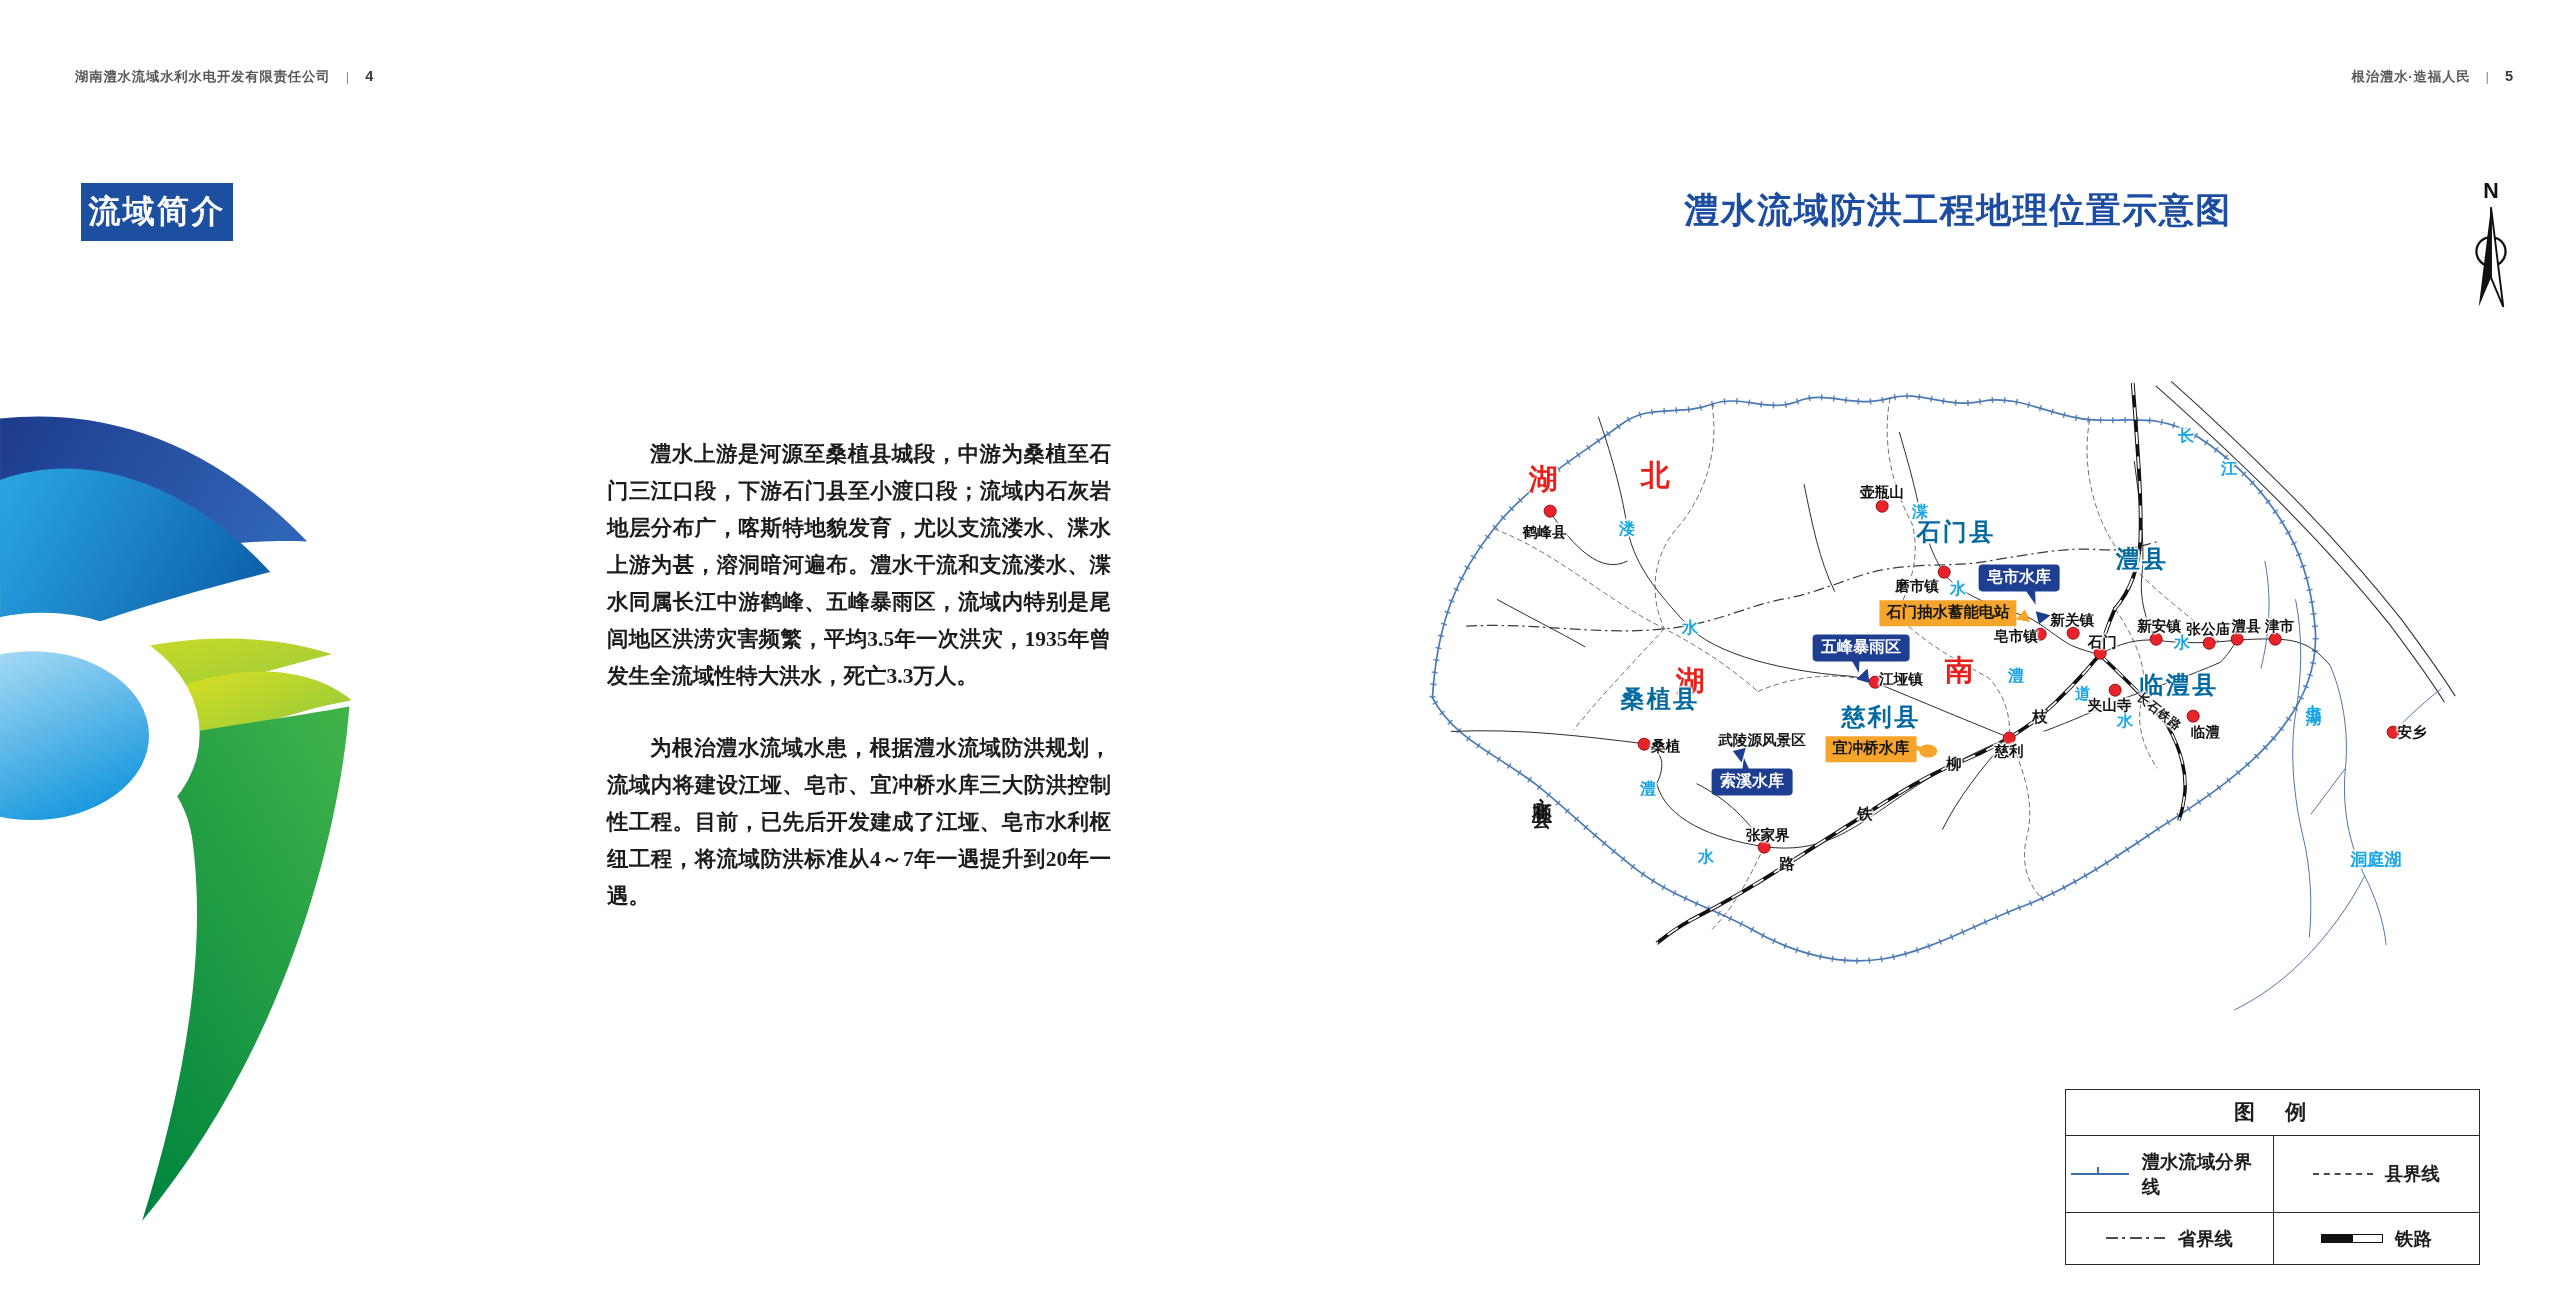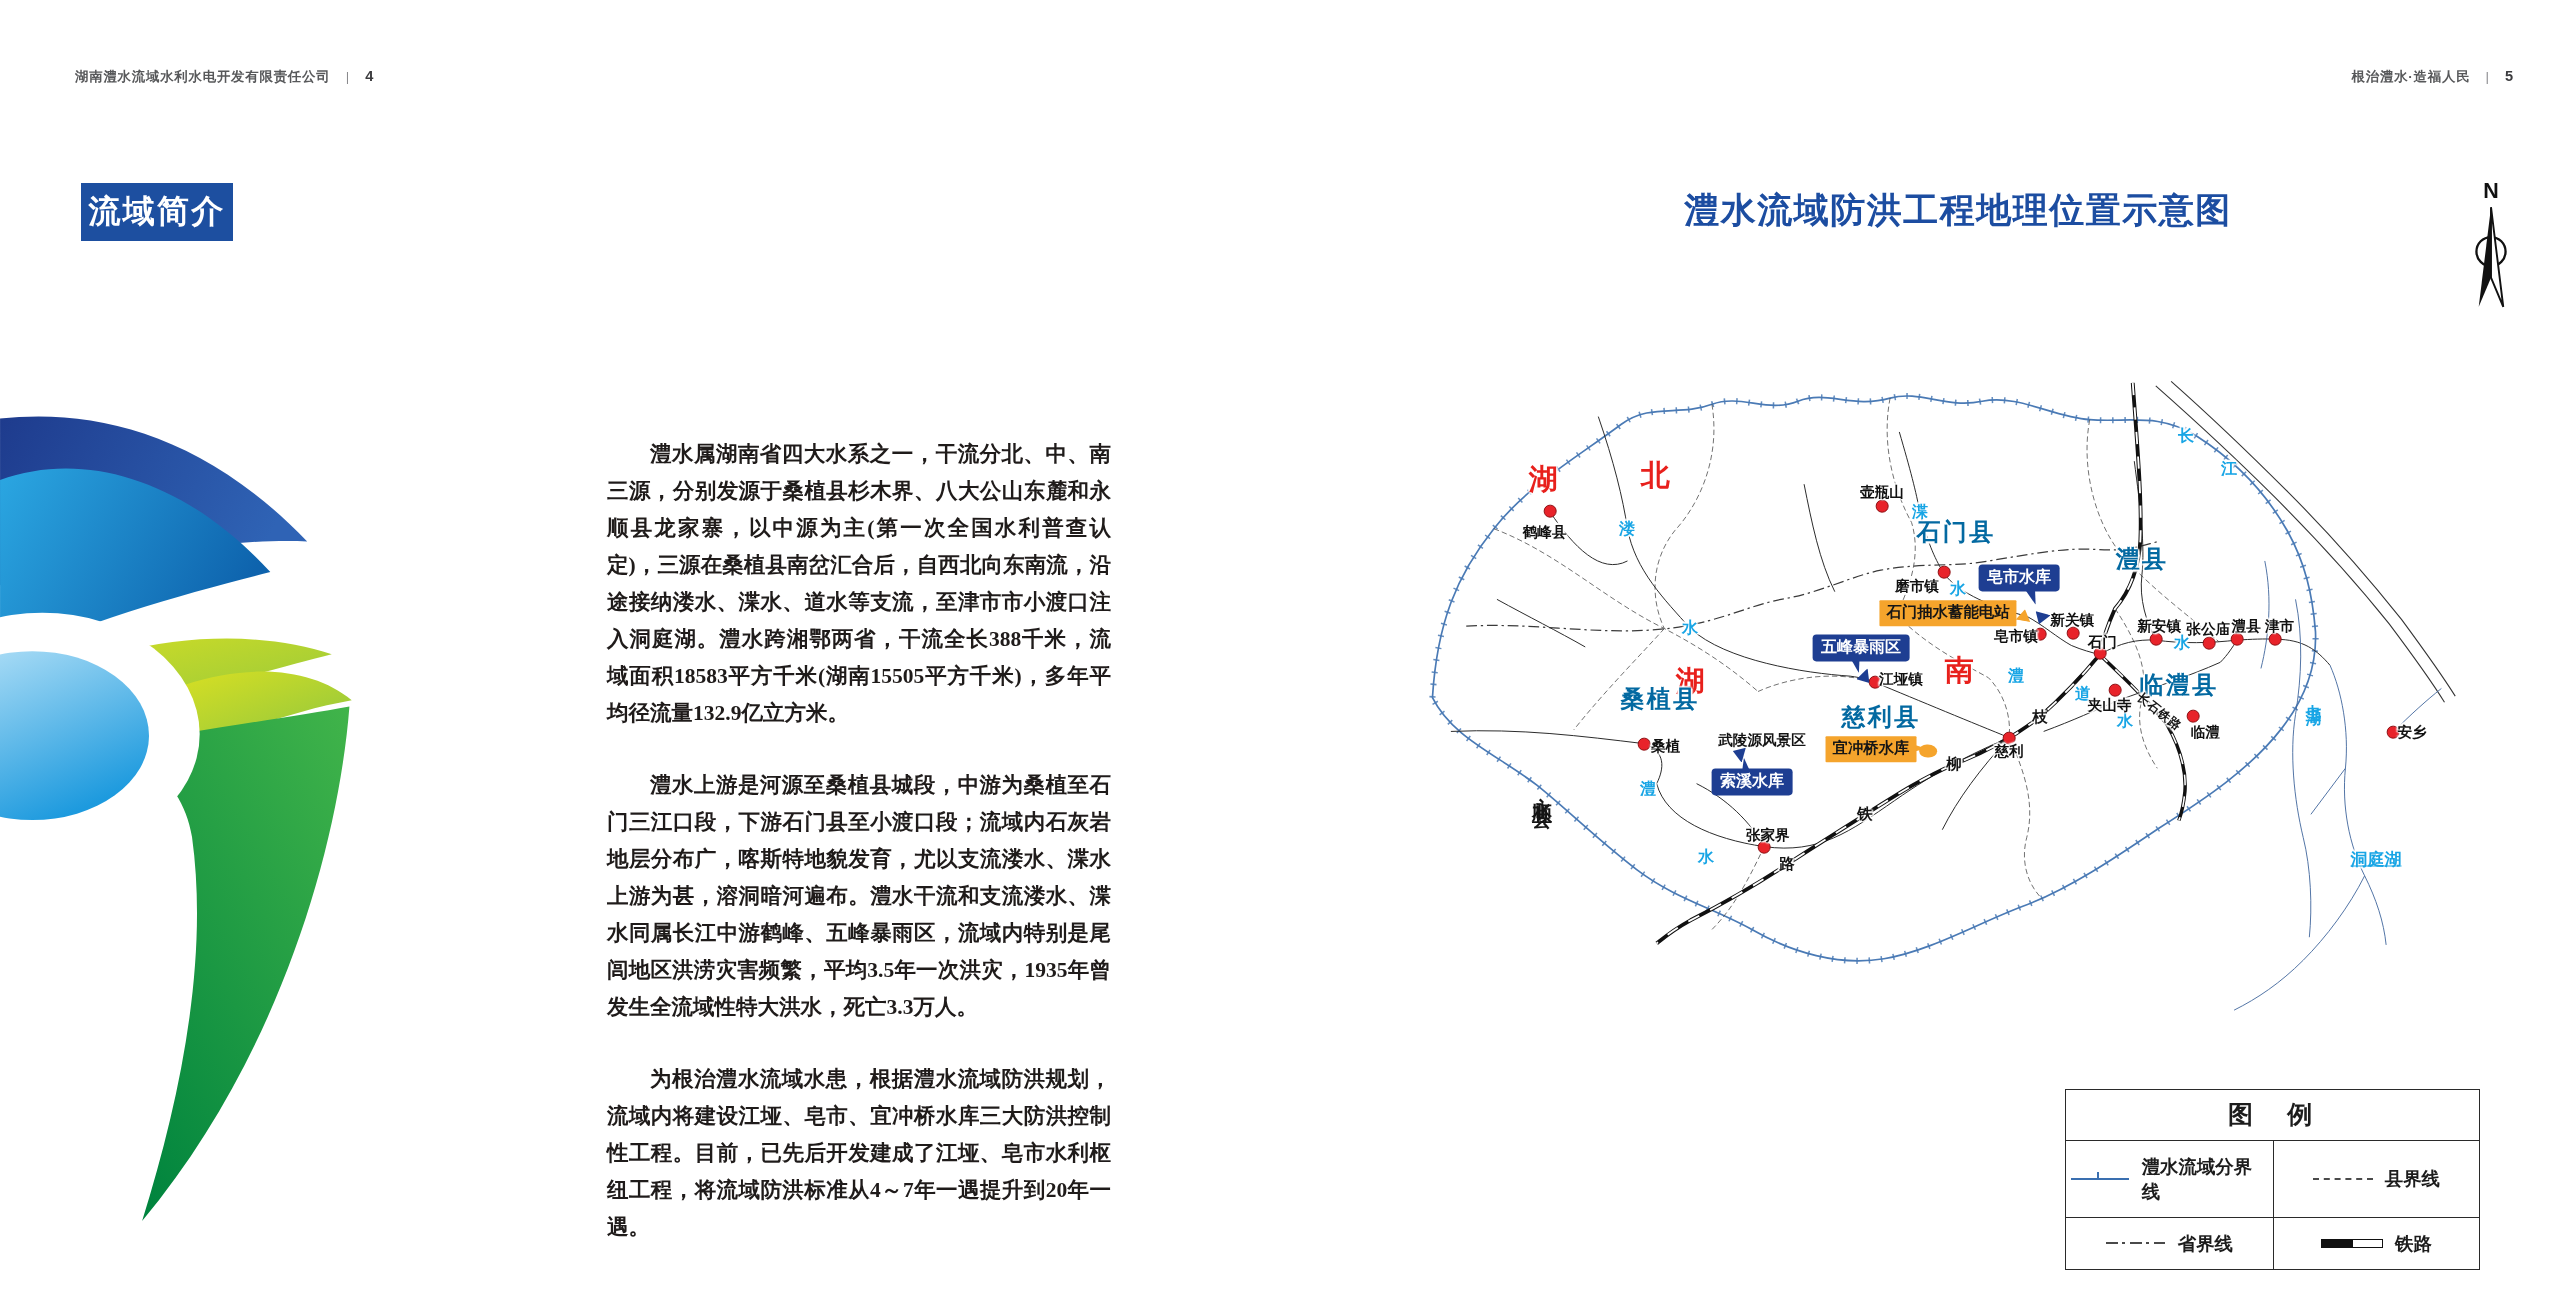--- a/index.html
+++ b/index.html
@@ -45,21 +45,21 @@
   .callout{position:absolute;transform:translate(-50%,-50%);white-space:nowrap;font-weight:bold;z-index:5;}
   .callout.style-blue{background:#1e3e92;color:#fff;font-size:16px;padding:3.1px 8.4px;border-radius:3.8px;}
   .callout.style-orange{background:#f5a42c;color:#161616;font-size:15.4px;padding:2.3px 7px;border-radius:1px;}
   .marker{position:absolute;transform:translate(-50%,-50%);background:var(--c,#1e3e92);z-index:4;}
   .marker.type-wedge{width:15.4px;height:13px;clip-path:polygon(0 20%,100% 0,55% 100%);}
   .marker.type-tri{width:14.6px;height:11.5px;clip-path:polygon(50% 0,100% 100%,0 100%);}
   .marker.type-tail{width:10.7px;height:18.4px;clip-path:polygon(0 0,100% 0,45% 100%);}
   .marker.type-blob{width:17.7px;height:13px;border-radius:45% 55% 50% 50%;}
   
   .legend{position:absolute;left:2065px;top:1089px;width:413px;border:1.5px solid #2a2a2a;background:#fff;}
-  .legend-title{border-bottom:1.5px solid #2a2a2a;text-align:center;font-size:25px;font-weight:bold;
+  .legend-title{border-bottom:1.5px solid #2a2a2a;text-align:center;font-size:21px;font-weight:bold;
       color:#1c1c1c;padding:8.4px 0;letter-spacing:4.6px;}
   .legend-grid{display:grid;grid-template-columns:1fr 1fr;}
   .legend-cell{display:flex;align-items:center;justify-content:center;padding:13px 4.6px;}
   .legend-grid div.legend-cell:nth-of-type(even){border-left:1.5px solid #2a2a2a;}
   .legend-grid div.legend-cell:nth-of-type(n+3){border-top:1.5px solid #2a2a2a;}
   .legend-cell .lab{font-size:18.4px;font-weight:bold;color:#1c1c1c;}
   .sym{display:inline-block;width:60px;margin-right:12.3px;position:relative;}
   .sym.sym-basin{height:0;border-top:2.3px solid #3a6fb0;}
   .sym.sym-basin::after{content:"";position:absolute;left:26px;top:-7.7px;width:2.3px;height:7px;background:#3a6fb0;}
   .sym.sym-county{height:0;border-top:2.3px dashed #4a4a4a;}
@@ -113,21 +113,20 @@
       <path d="M10,380 C150,295 322,285 432,322 C340,346 200,382 80,432 Z" fill="url(#gLime)"></path>
       <path d="M240,362 C330,332 410,342 458,382 C380,396 300,426 240,452 Z" fill="url(#gLime)"></path>
       <path d="M455,390 C440,580 360,850 185,1060 C235,900 272,720 250,560 C240,500 200,458 140,442 C260,420 380,404 455,390 Z" fill="url(#gGreen)"></path>
       <ellipse cx="55" cy="426" rx="205" ry="158" fill="#ffffff"></ellipse>
       <ellipse cx="42" cy="428" rx="152" ry="110" fill="url(#gSky)"></ellipse>
     </svg>
   </div>
 
   <div class="body-text">
 
-      <p>澧水属湖南省四大水系之一，干流分北、中、南三源，分别发源于桑植县杉木界、八大公山东麓和永顺县龙家寨，以中源为主(第一次全国水利普查认定)，三源在桑植县南岔汇合后，自西北向东南流，沿途接纳溇水、渫水、道水等支流，至津市市小渡口注入洞庭湖。澧水跨湘鄂两省，干流全长388千米，流域面积18583平方千米(湖南15505平方千米)，多年平均径流量132.9亿立方米。</p>
 
       <p>澧水上游是河源至桑植县城段，中游为桑植至石门三江口段，下游石门县至小渡口段；流域内石灰岩地层分布广，喀斯特地貌发育，尤以支流溇水、渫水上游为甚，溶洞暗河遍布。澧水干流和支流溇水、渫水同属长江中游鹤峰、五峰暴雨区，流域内特别是尾闾地区洪涝灾害频繁，平均3.5年一次洪灾，1935年曾发生全流域性特大洪水，死亡3.3万人。</p>
 
       <p>为根治澧水流域水患，根据澧水流域防洪规划，流域内将建设江垭、皂市、宜冲桥水库三大防洪控制性工程。目前，已先后开发建成了江垭、皂市水利枢纽工程，将流域防洪标准从4～7年一遇提升到20年一遇。</p>
     </div>
 
   <div class="map-title">澧水流域防洪工程地理位置示意图</div>
 
   <div class="compass">
     <svg viewBox="0 0 52 180" width="40" height="138">

